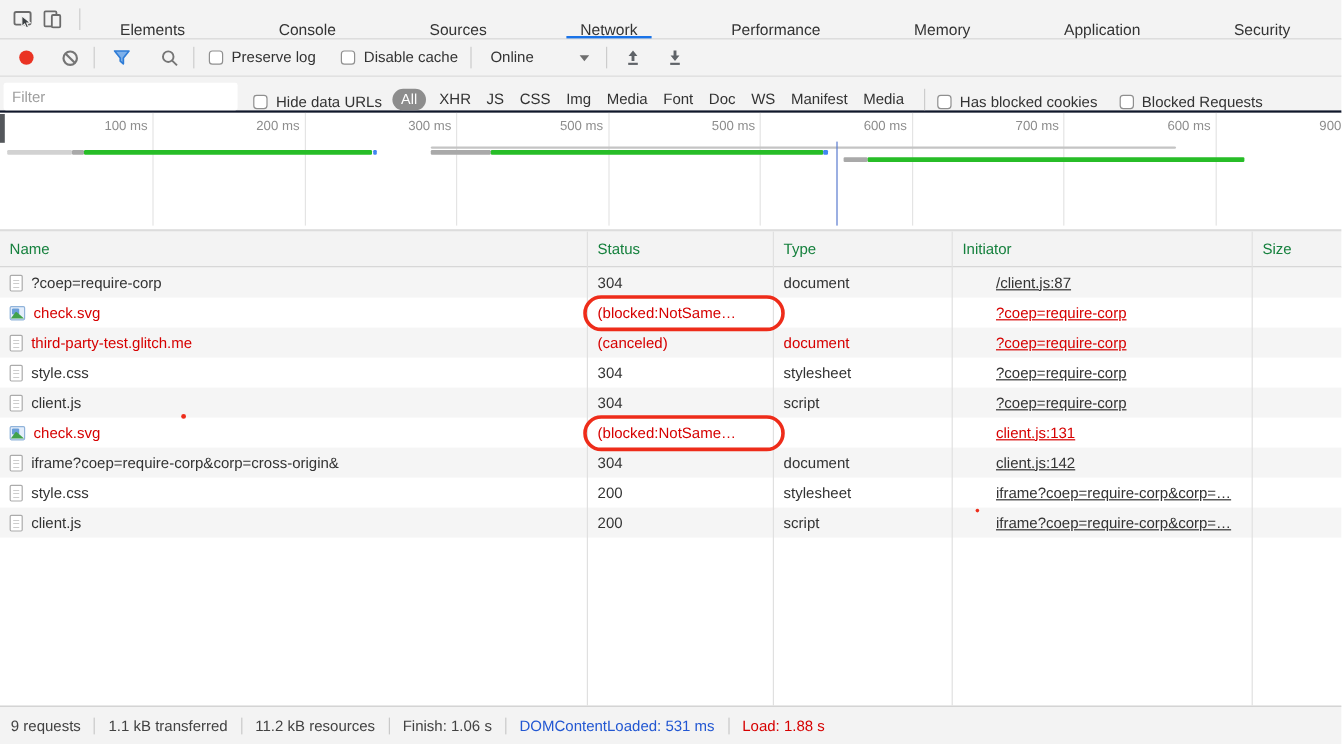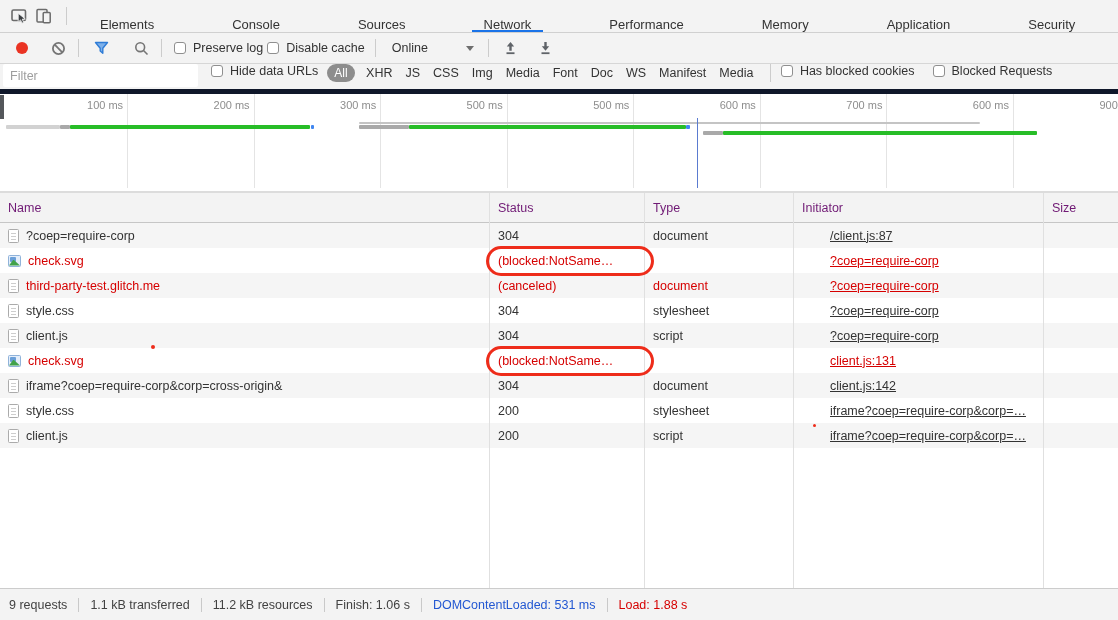--- a/index.html
+++ b/index.html
@@ -31,22 +31,22 @@
   .rec-dot { width:12px; height:12px; border-radius:50%; background:#ea3323; margin-left:6px; }
   .tb-icon { display:flex; align-items:center; justify-content:center; width:20px; height:22px; margin-left:20px; }
   .checkbox { width:12px; height:12px; border:1.4px solid #8f8f8f; border-radius:3px; background:#fff; display:inline-block; }
   .cb-label { margin-left:7px; }
   .cb-group { display:flex; align-items:center; }
   .dropdown { display:flex; align-items:center; justify-content:space-between; width:92px; padding:0 4px 0 6px; height:22px; }
   .dd-arrow { width:0; height:0; border-left:4px solid transparent; border-right:4px solid transparent; border-top:5px solid #6e6e6e; }
 
   
   .filterbar {
-    height:30px; background:#f3f3f3; border-bottom:5px solid #0f172a;
-    display:flex; align-items:flex-start; padding-left:3px; white-space:nowrap; overflow:hidden;
+    height:30px; background:#f3f3f3; border-bottom:2px solid #0f172a;
+    display:flex; align-items:flex-end; padding-left:3px; white-space:nowrap; overflow:hidden;
   }
   .filterbar > * { flex:none; }
   .filter-input {
     width:195px; height:23px; border:none; background:#fff; border-radius:2px;
     padding:0 7px; font:inherit; color:#333; outline:none;
   }
   .filter-input::placeholder { color:#9e9e9e; }
   .pill { background:#8d8d8d; color:#fff; border-radius:9.5px; padding:2px 7px; font-size:12px; margin:0 5px 0 9px; }
   .rtype { margin:0 6.5px; color:#333; }
   .typelist { display:flex; align-items:center; }
@@ -58,21 +58,21 @@
   .ov-handle { position:absolute; left:0; top:1px; width:4px; height:24px; background:#54575b; }
   .wbar { position:absolute; border-radius:1px; }
   .marker { position:absolute; top:24px; bottom:3px; width:1.5px; background:#5a7bd0; }
 
   
   .table { position:relative; }
   .thead {
     height:30px; background:#f3f3f3; border-bottom:1px solid #c6c6c6;
     display:flex; align-items:center;
   }
-  .th { height:100%; display:flex; align-items:center; padding-left:9px; color:#701a75; }
+  .th { height:100%; display:flex; align-items:center; padding-left:9px; color:#15803d; }
   .tbody { position:relative; height:365px; background:#fff; }
   .colline { position:absolute; top:0; bottom:0; width:1px; background:#e0e0e0; z-index:3; }
   .row { display:flex; height:25px; align-items:center; position:relative; }
   .row.striped { background:#f5f5f5; }
   .cell { height:100%; display:flex; align-items:center; padding-left:9px; overflow:hidden; white-space:nowrap; }
   .c0 { width:489px; padding-left:8px; }
   .c1 { width:155px; }
   .c2 { width:149px; }
   .c3 { width:250px; }
   .c4 { width:75px; }
@@ -158,21 +158,21 @@
       <svg width="15" height="15" viewBox="0 0 15 15">
         <circle cx="6.2" cy="6.2" r="4.4" fill="none" stroke="#757575" stroke-width="1.6"></circle>
         <line x1="9.5" y1="9.5" x2="13.5" y2="13.5" stroke="#757575" stroke-width="1.6"></line>
       </svg>
     </div>
     <div class="vsep"></div>
     <div class="cb-group" style="margin-left:2px">
       <span class="checkbox"></span>
       <span class="cb-label">Preserve log</span>
     </div>
-    <div class="cb-group" style="margin-left:4px">
+    <div class="cb-group" style="margin-left:21px">
       <span class="checkbox"></span>
       <span class="cb-label">Disable cache</span>
     </div>
     <div class="vsep"></div>
     <div class="dropdown">
       <span>Online</span>
       <span class="dd-arrow"></span>
     </div>
     <div class="vsep"></div>
     <div class="tb-icon" style="margin-left:2px">

